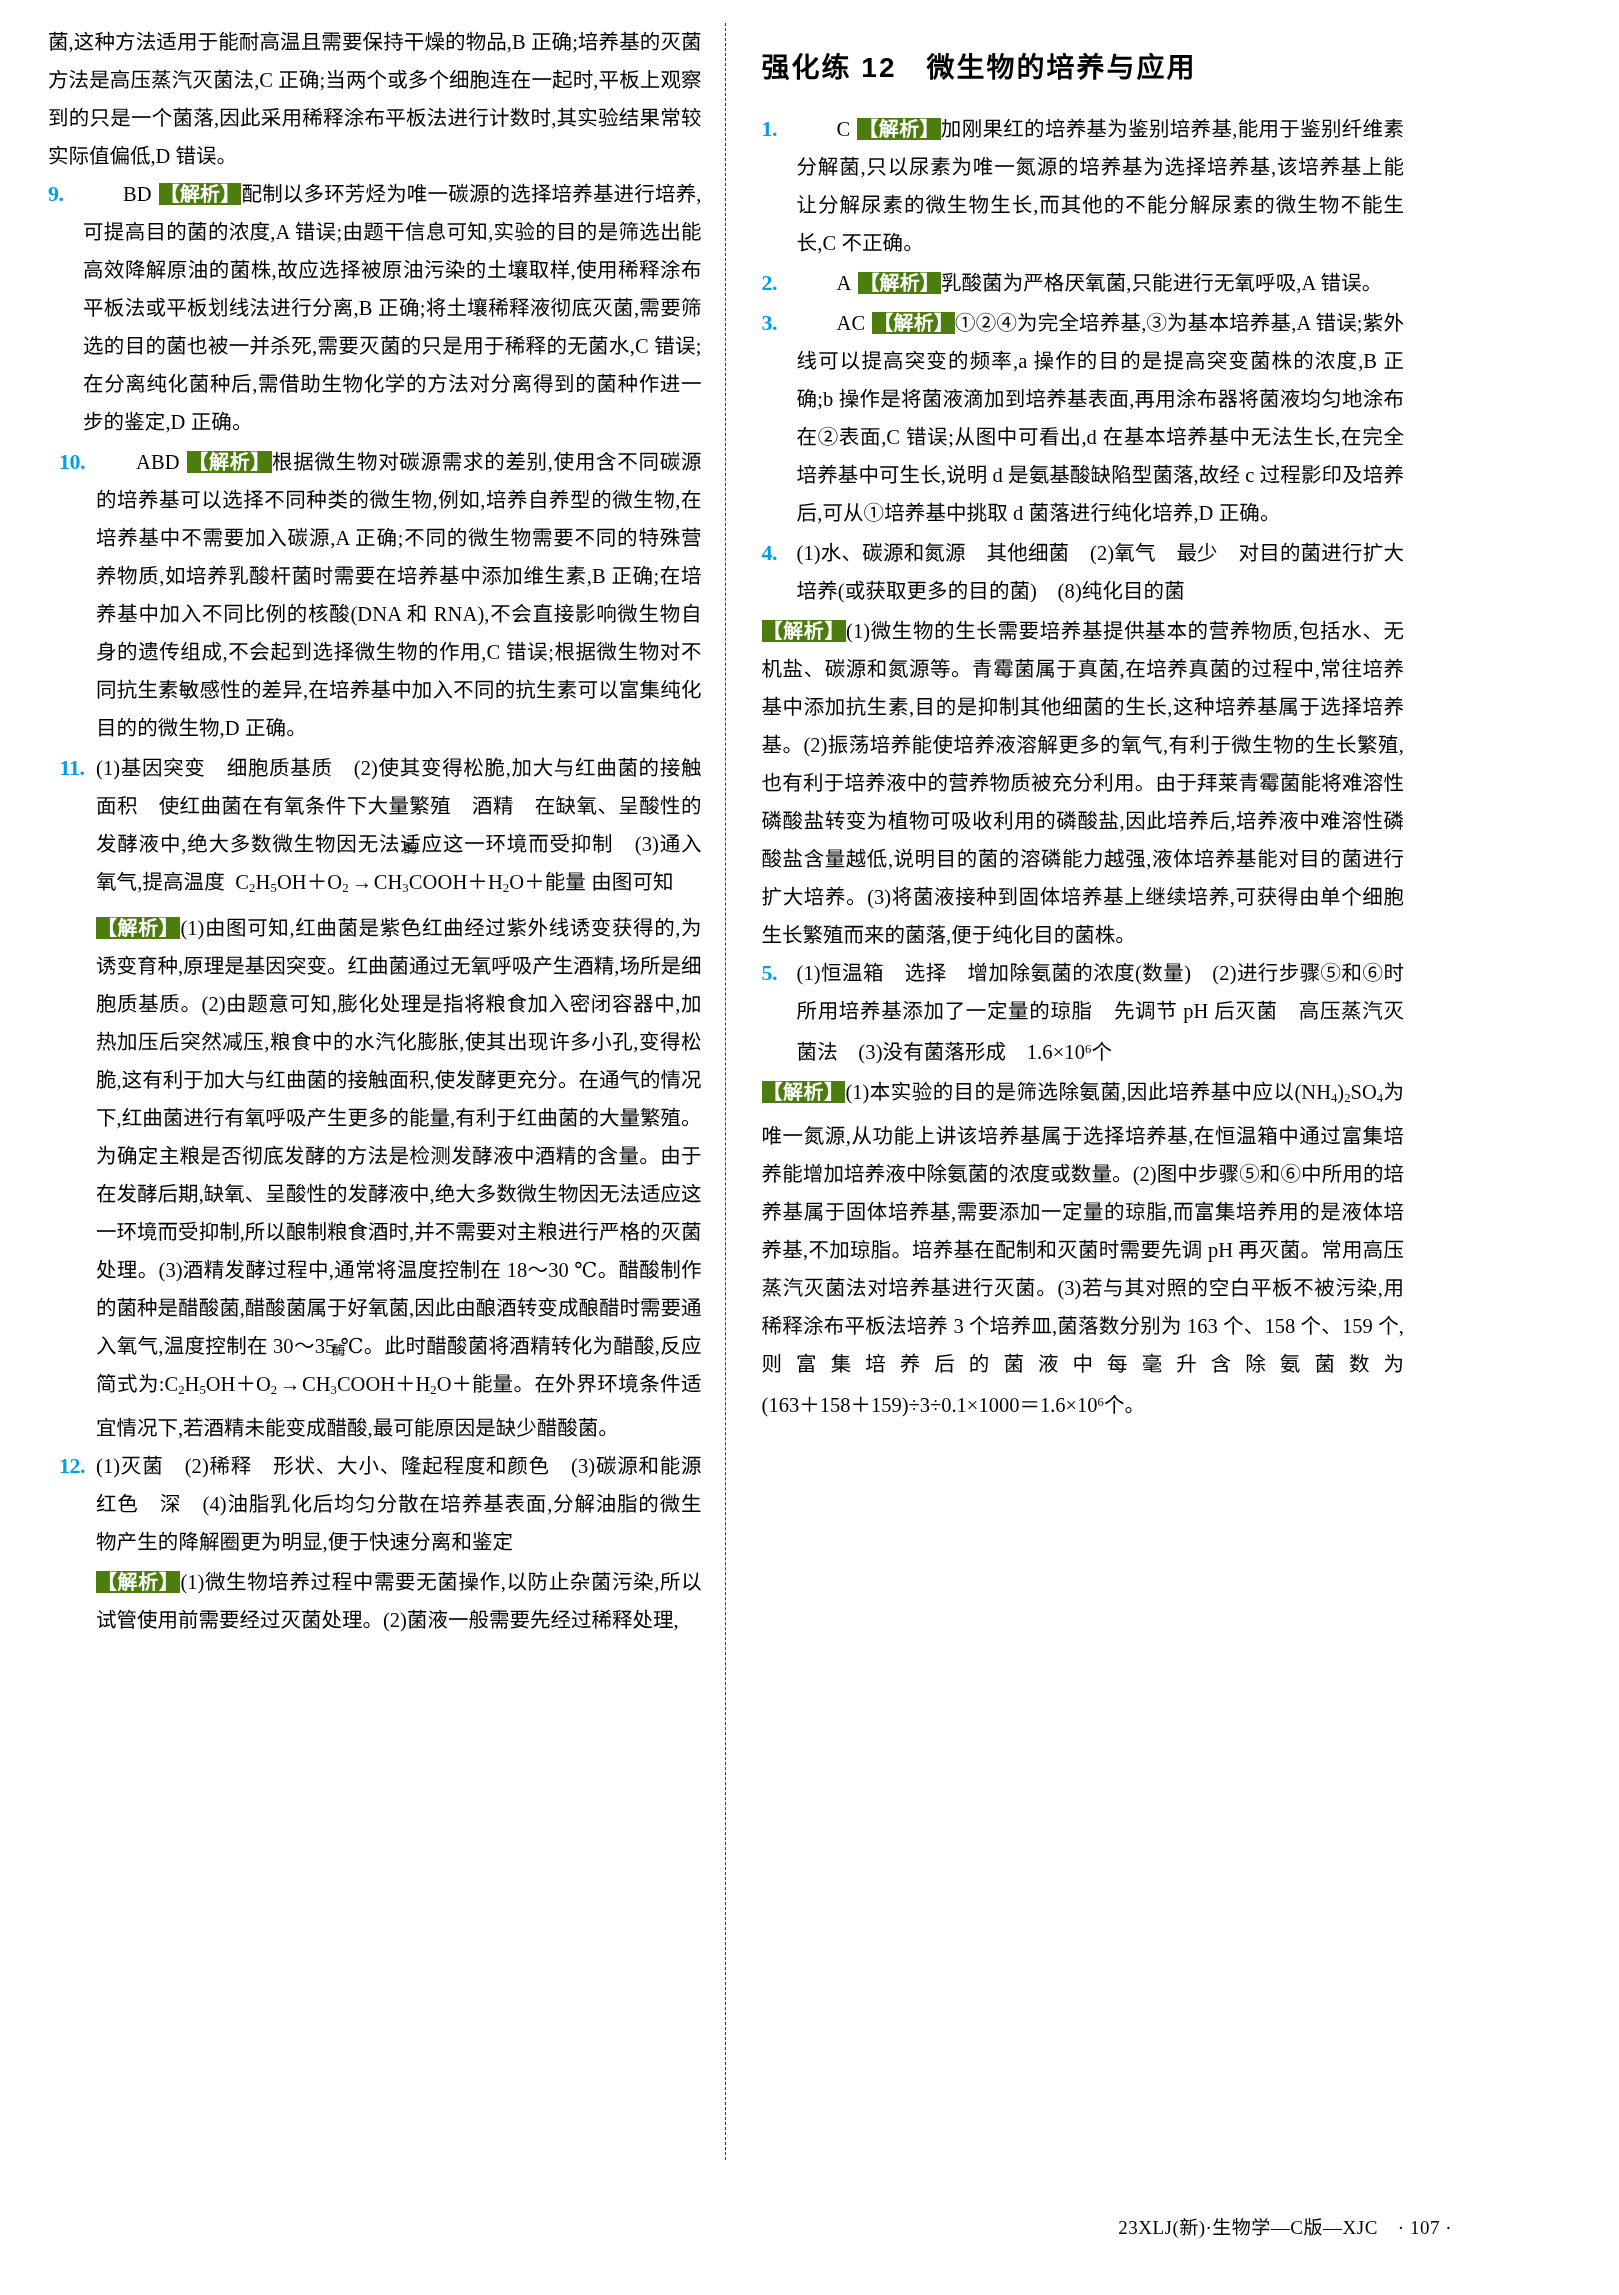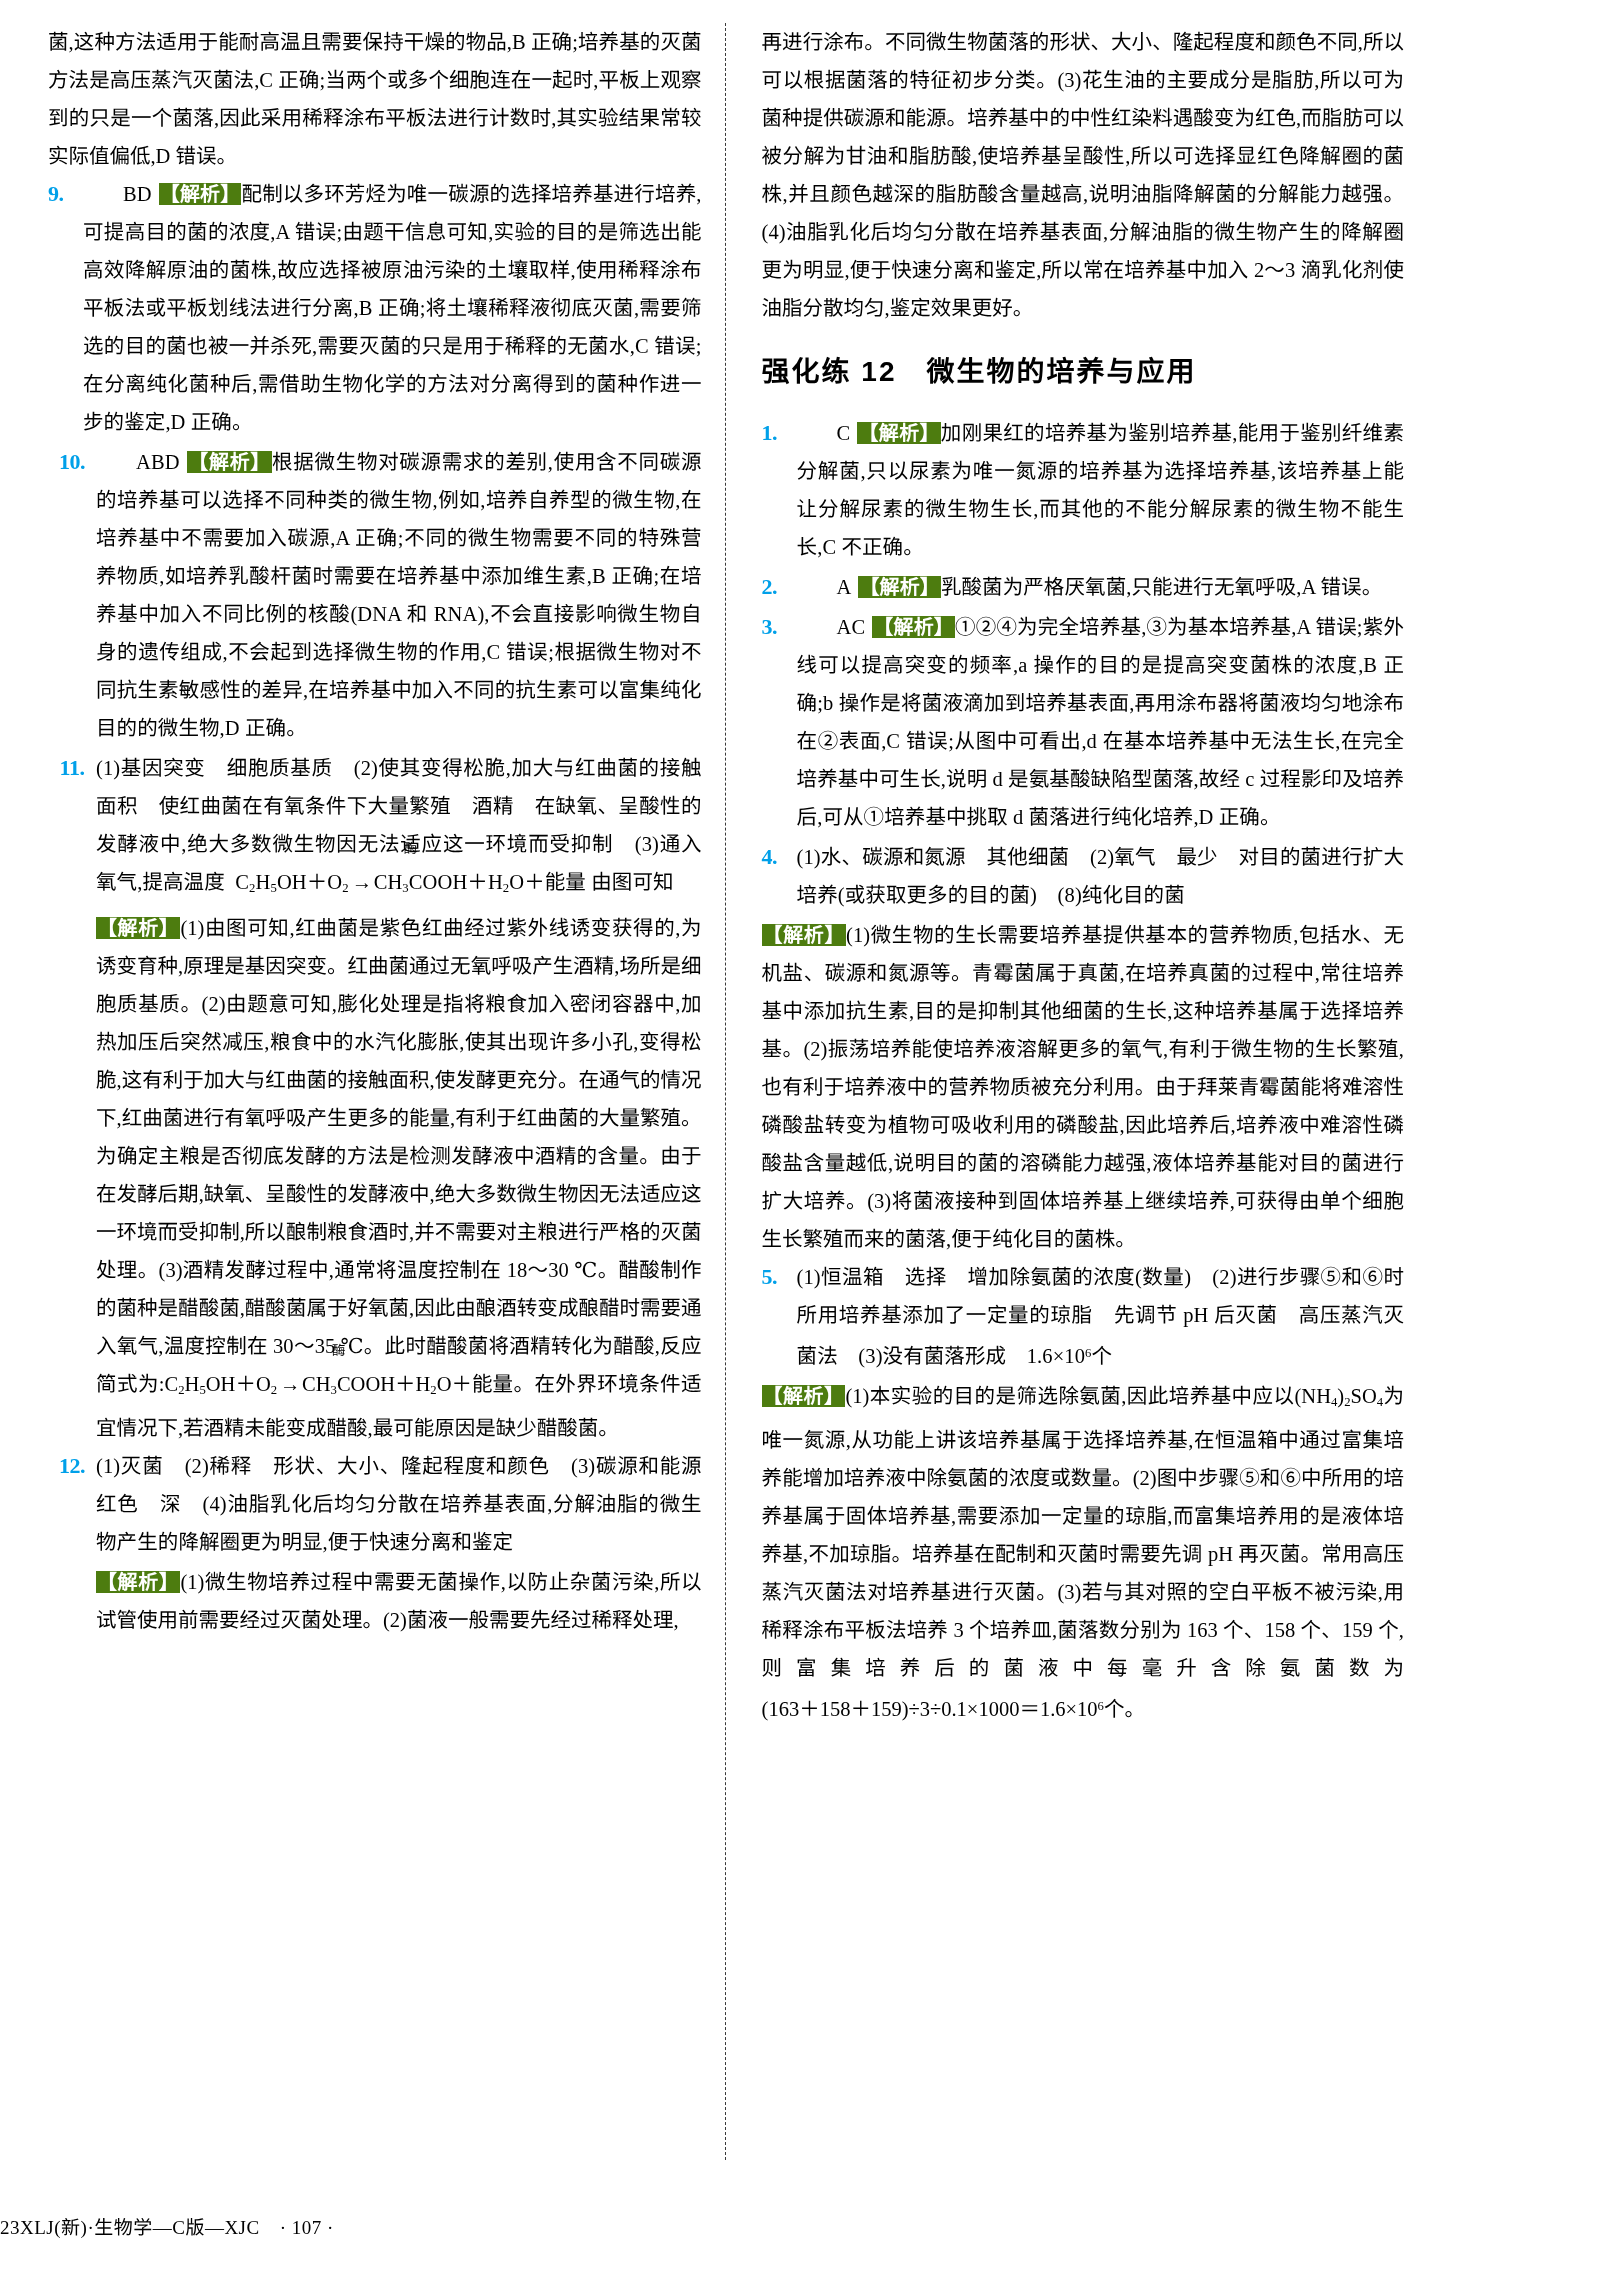--- a/index.html
+++ b/index.html
@@ -114,21 +114,21 @@
     font-size: 13.5px;
     line-height: 13.5px;
   }
   .arrow { display: inline-block; padding: 0 3px; letter-spacing: -1.5px; }
   
   .footer {
     position: absolute;
     left: 0;
     right: 0;
     bottom: 56px;
-    text-align: left;
+    text-align: right;
     font-size: 19px;
     letter-spacing: 0.5px;
     font-family: "Liberation Serif", "DejaVu Serif", serif;
   }
   .footer .pg { padding-left: 20px; }
 </style>
 </head>
 <body>
 
 <div class="page">
@@ -170,21 +170,20 @@
         <div class="body">(1)灭菌　(2)稀释　形状、大小、隆起程度和颜色　(3)碳源和能源　红色　深　(4)油脂乳化后均匀分散在培养基表面,分解油脂的微生物产生的降解圈更为明显,便于快速分离和鉴定</div>
       </div>
       <div class="hang wide">
         <p class="cont"><span class="tag">【解析】</span><span>(1)微生物培养过程中需要无菌操作,以防止杂菌污染,所以试管使用前需要经过灭菌处理。(2)菌液一般需要先经过稀释处理,</span></p>
       </div>
 
     </div>
 
     <div class="col col-right">
 
-      <p class="cont">再进行涂布。不同微生物菌落的形状、大小、隆起程度和颜色不同,所以可以根据菌落的特征初步分类。(3)花生油的主要成分是脂肪,所以可为菌种提供碳源和能源。培养基中的中性红染料遇酸变为红色,而脂肪可以被分解为甘油和脂肪酸,使培养基呈酸性,所以可选择显红色降解圈的菌株,并且颜色越深的脂肪酸含量越高,说明油脂降解菌的分解能力越强。(4)油脂乳化后均匀分散在培养基表面,分解油脂的微生物产生的降解圈更为明显,便于快速分离和鉴定,所以常在培养基中加入 2～3 滴乳化剂使油脂分散均匀,鉴定效果更好。</p>
 
       <div class="sec-title">强化练 12　微生物的培养与应用</div>
 
       <div class="entry">
         <div class="num">1.</div>
         <div class="body">
           <span class="opt">C</span><span class="tag">【解析】</span><span>加刚果红的培养基为鉴别培养基,能用于鉴别纤维素分解菌,只以尿素为唯一氮源的培养基为选择培养基,该培养基上能让分解尿素的微生物生长,而其他的不能分解尿素的微生物不能生长,C 不正确。</span>
         </div>
       </div>
 

